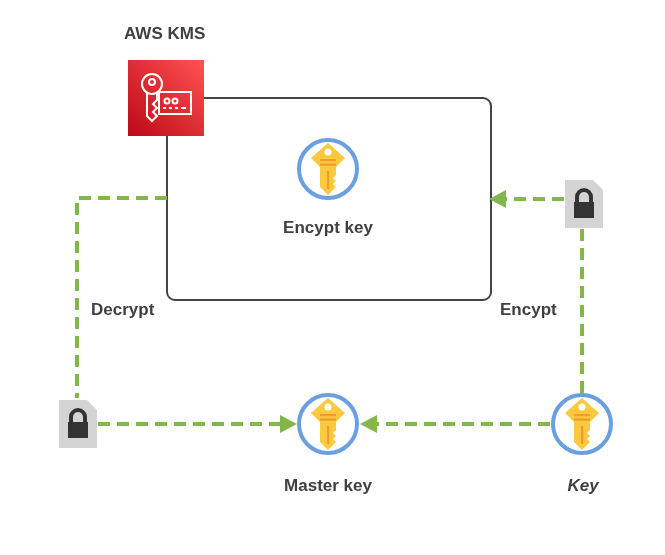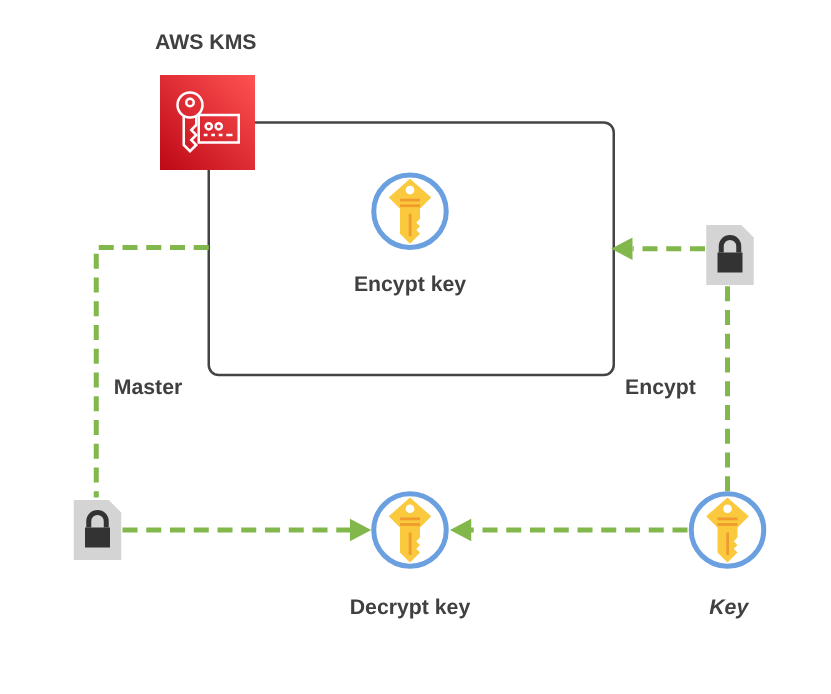--- a/index.html
+++ b/index.html
@@ -63,16 +63,16 @@
   <use href="#keyGlyph" x="328" y="169"></use>
   <use href="#keyGlyph" x="328" y="424"></use>
   <use href="#keyGlyph" x="582" y="424"></use>
 
   <use href="#lockDoc" x="59" y="400"></use>
   <use href="#lockDoc" x="565" y="180"></use>
 </svg>
 
 <div class="lbl" style="left:124px;top:24px;">AWS KMS</div>
 <div class="lbl center" style="left:328px;top:218px;">Encypt key</div>
-<div class="lbl" style="left:91px;top:300px;">Master</div>
+<div class="lbl" style="left:91px;top:300px;">Decrypt</div>
 <div class="lbl" style="left:500px;top:300px;">Encypt</div>
-<div class="lbl center" style="left:328px;top:476px;">Decrypt key</div>
+<div class="lbl center" style="left:328px;top:476px;">Master key</div>
 <div class="lbl center" style="left:583px;top:476px;font-style:italic;">Key</div>
 
 </body></html>

